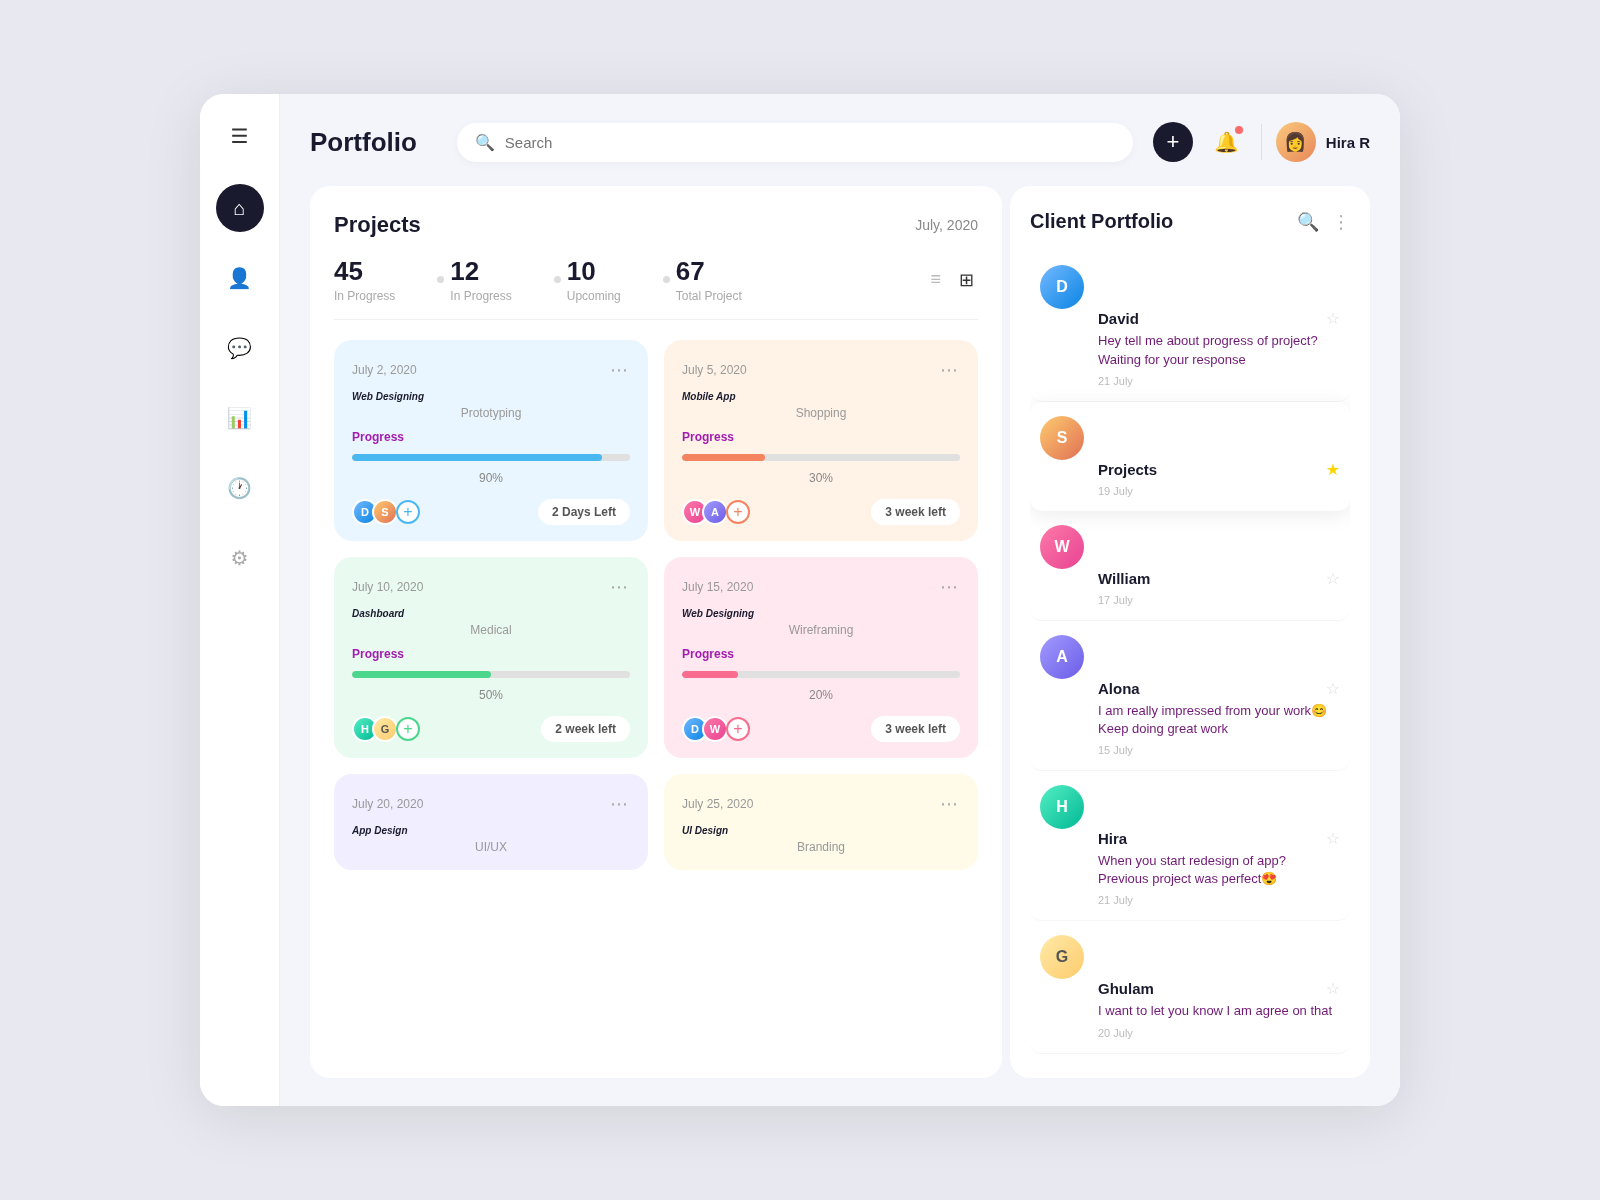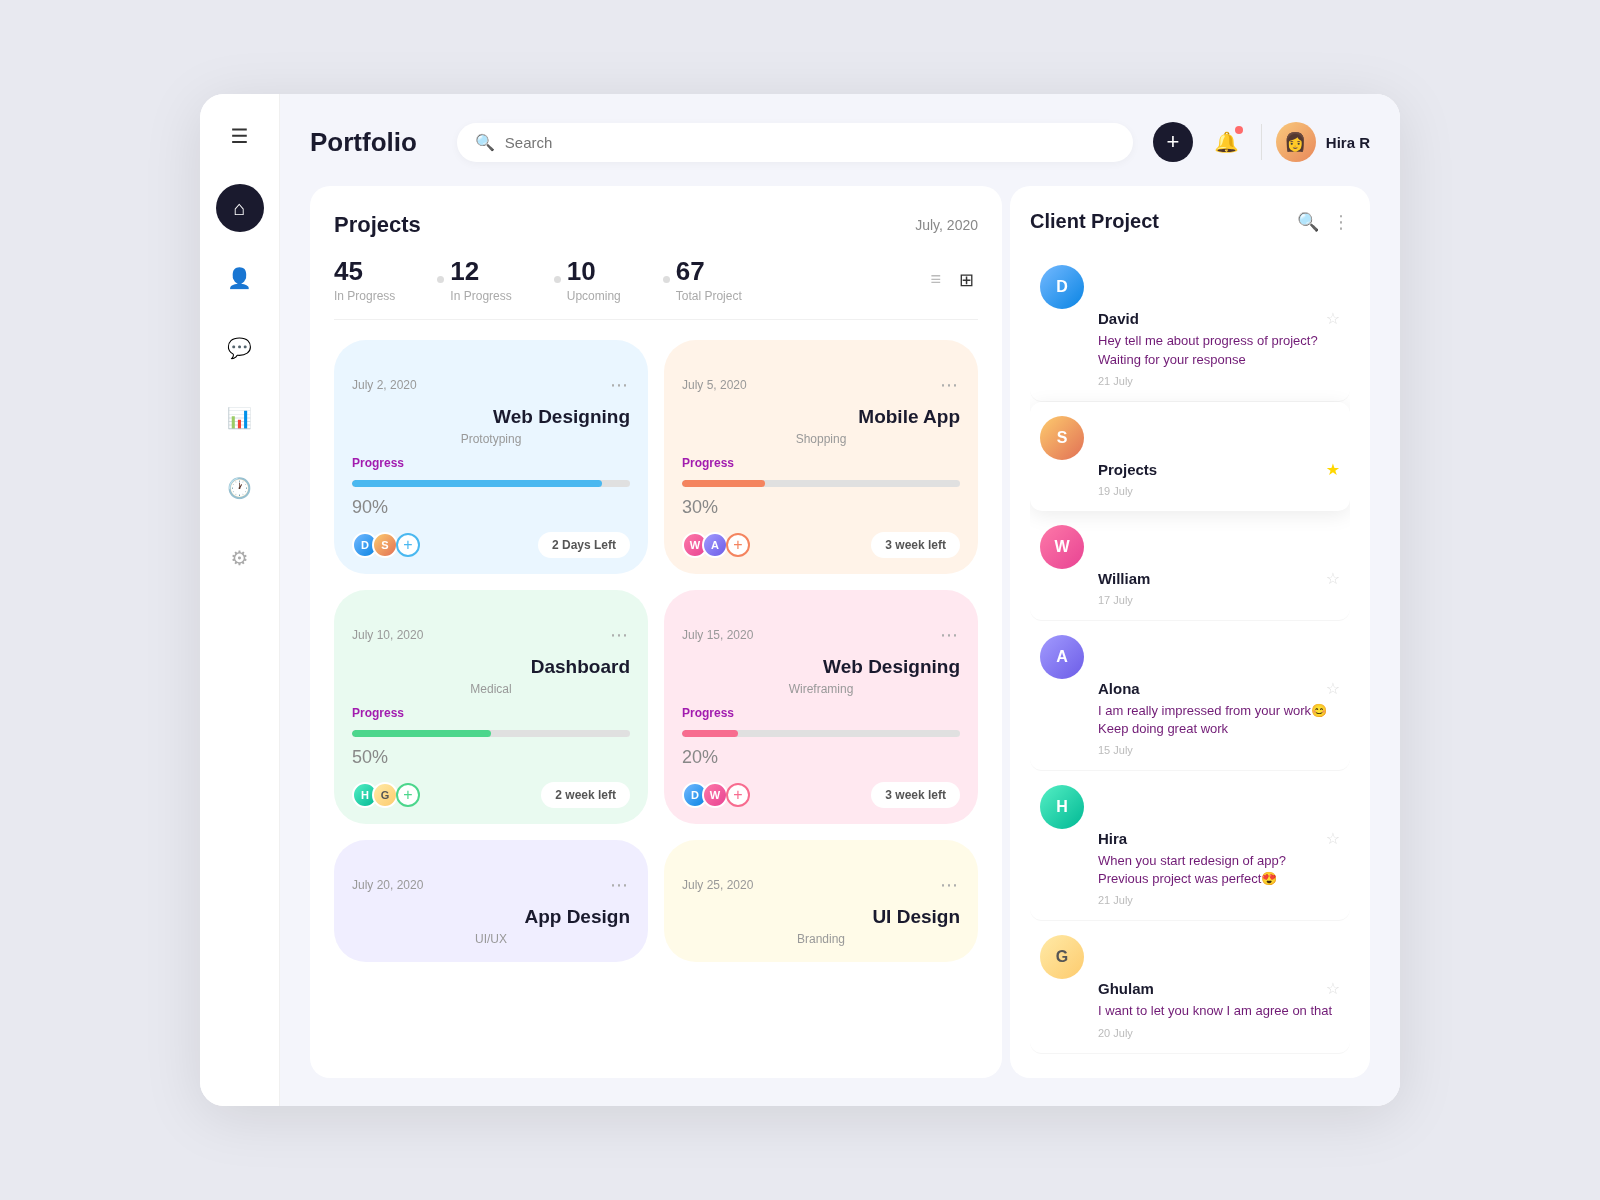--- a/index.html
+++ b/index.html
@@ -195,61 +195,61 @@
       color: #bbb; font-size: 18px; padding: 4px;
     }
     .view-btn.active { color: #333; }
     
     .cards-grid {
       display: grid;
       grid-template-columns: 1fr 1fr;
       gap: 16px;
     }
     .project-card {
-      border-radius: 32px;
-      padding: 34px 18px 16px;
+      border-radius: 18px;
+      padding: 19px 18px 16px;
       display: flex;
       flex-direction: column;
       gap: 10px;
     }
     .card-blue { background: #eaf6ff; }
     .card-orange { background: #fff3e8; }
     .card-green { background: #e9faf0; }
     .card-pink { background: #ffe8f0; }
     .card-purple { background: #f0eeff; }
     .card-yellow { background: #fffbe8; }
     .card-header {
       display: flex;
       justify-content: space-between;
       align-items: center;
     }
     .card-date { font-size: 12px; color: #999; }
     .card-menu { color: #aaa; cursor: pointer; font-size: 18px; letter-spacing: 2px; }
-    .card-title { font-size: 19px; font-weight: 700; color: #1a1a2e; text-align: right; }
+    .card-title { font-size: 10px; font-weight: 700; color: #1a1a2e; text-align: left; font-style: italic; }
     .card-subtitle { font-size: 12px; color: #999; text-align: center; margin-top: -6px; }
     .progress-label { font-size: 12px; font-weight: 600; color: #a21caf; }
     .progress-bar-bg {
       width: 100%;
       height: 7px;
       background: #e0e0e0;
       border-radius: 4px;
       overflow: hidden;
     }
     .progress-bar-fill {
       height: 100%;
       border-radius: 4px;
     }
     .fill-blue { background: #4ab8f0; }
     .fill-orange { background: #f4845f; }
     .fill-green { background: #4cd68c; }
     .fill-pink { background: #f76c8f; }
     .progress-pct {
-      font-size: 18px;
+      font-size: 12px;
       color: #888;
-      text-align: left;
+      text-align: center;
     }
     .card-footer {
       display: flex;
       align-items: center;
       justify-content: space-between;
       margin-top: 4px;
     }
     .avatar-group { display: flex; gap: -4px; align-items: center; }
     .avatar-sm {
       width: 26px; height: 26px; border-radius: 50%;
@@ -517,21 +517,21 @@
               <span class="card-menu">⋯</span>
             </div>
             <div class="card-title">UI Design</div>
             <div class="card-subtitle">Branding</div>
           </div>
         </div>
       </div>
 
       <div class="messages-panel">
         <div class="messages-header">
-          <span class="messages-title">Client Project</span>
+          <span class="messages-title">Client Portfolio</span>
           <div class="messages-actions">
             <button class="msg-action-btn">🔍</button>
             <button class="msg-action-btn">⋮</button>
           </div>
         </div>
 
         <div class="message-list">
 
           <div class="message-item">
             <div class="msg-avatar av-david">D</div>

